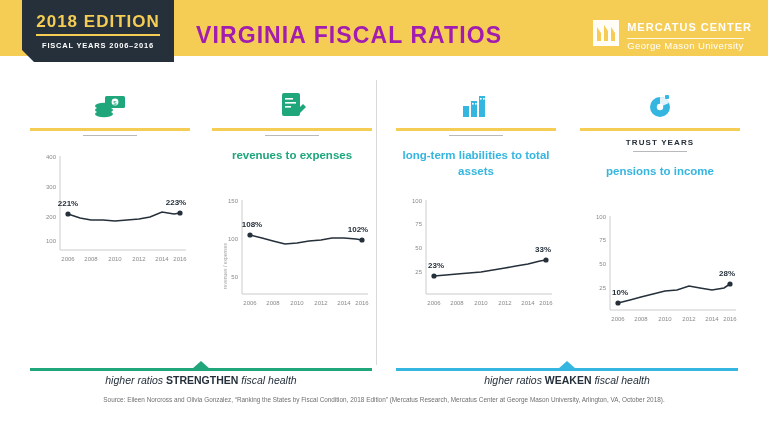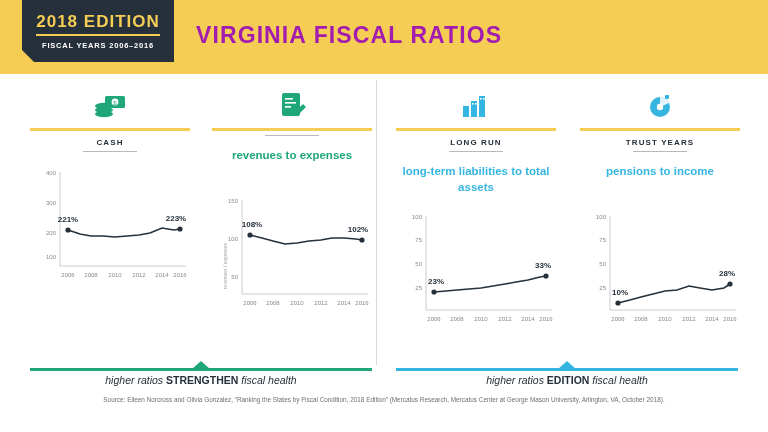--- a/index.html
+++ b/index.html
@@ -5,21 +5,21 @@
   html,body{margin:0;padding:0;}
   body{
     width:768px;height:432px;
     background:#ffffff;
     font-family:"Liberation Sans", sans-serif;
     overflow:hidden;
     position:relative;
   }
   
   .header{
-    position:absolute;left:0;top:0;width:768px;height:74px;
+    position:absolute;left:0;top:0;width:768px;height:56px;
     background:#f6cd54;
   }
   .badge{
     position:absolute;left:22px;top:0;width:152px;height:62px;
     background:#25303b;
     clip-path:polygon(0 0,100% 0,100% 100%,12px 100%,0 calc(100% - 12px));
     display:flex;flex-direction:column;align-items:center;justify-content:center;
   }
   .badge .year{
     color:#f6cd54;font-size:17px;font-weight:bold;letter-spacing:1px;
@@ -88,37 +88,50 @@
 </style>
 </head>
 <body>
 
 <div class="header">
   <div class="badge">
     <div class="year">2018 EDITION</div>
     <div class="years">FISCAL YEARS 2006–2016</div>
   </div>
   <div class="header-title">VIRGINIA FISCAL RATIOS</div>
+  <div class="logo">
+    <span class="logo-mark">
+      <svg width="26" height="26" viewBox="0 0 26 26">
+        <rect x="0" y="0" width="26" height="26" fill="#ffffff" opacity="0.95"></rect>
+        <path d="M4 21 L4 7 L8 13 L8 21 Z" fill="#f6cd54"></path>
+        <path d="M11 21 L11 5 L15 11 L15 21 Z" fill="#f6cd54"></path>
+        <path d="M18 21 L18 7 L22 13 L22 21 Z" fill="#f6cd54"></path>
+      </svg>
+    </span>
+    <span class="logo-text">
+      <span class="l1">MERCATUS CENTER</span><br>
+      <span class="l2">George Mason University</span>
+    </span>
+  </div>
 </div>
 
 <div class="divider"></div>
 
 <div class="panel p0">
   <div class="icon-wrap">
     <svg width="34" height="28" viewBox="0 0 34 28">
       <ellipse cx="11" cy="22" rx="9" ry="3.2" fill="#1fa67a"></ellipse>
       <ellipse cx="11" cy="18" rx="9" ry="3.2" fill="#1fa67a"></ellipse>
       <ellipse cx="11" cy="14" rx="9" ry="3.2" fill="#1fa67a"></ellipse>
       <rect x="12" y="4" width="20" height="12" rx="1.5" fill="#1fa67a"></rect>
       <circle cx="22" cy="10" r="3.4" fill="#ffffff"></circle>
       <text x="22" y="13" font-size="6" text-anchor="middle" fill="#1fa67a" font-family="Liberation Sans, sans-serif">$</text>
     </svg>
   </div>
   <div class="rule"></div>
-  <div class="cat">CASH</div>
   <div class="cat-underline"></div>
   <div class="chart">
     <svg width="160" height="120" viewBox="0 0 160 120">
 
       <line x1="30" y1="6" x2="30" y2="100" stroke="#cccccc" stroke-width="1"></line>
       <line x1="30" y1="100" x2="156" y2="100" stroke="#cccccc" stroke-width="1"></line>
       <text x="26" y="9" font-size="6" fill="#8a8a8a" text-anchor="end" font-family="Liberation Sans, sans-serif">400</text>
       <text x="26" y="39" font-size="6" fill="#8a8a8a" text-anchor="end" font-family="Liberation Sans, sans-serif">300</text>
       <text x="26" y="69" font-size="6" fill="#8a8a8a" text-anchor="end" font-family="Liberation Sans, sans-serif">200</text>
       <text x="26" y="93" font-size="6" fill="#8a8a8a" text-anchor="end" font-family="Liberation Sans, sans-serif">100</text>
@@ -181,21 +194,20 @@
       <rect x="3" y="14" width="6" height="11" fill="#35b6e0"></rect>
       <rect x="11" y="9" width="6" height="16" fill="#35b6e0"></rect>
       <rect x="19" y="4" width="6" height="21" fill="#35b6e0"></rect>
       <rect x="20" y="6" width="1.6" height="1.6" fill="#ffffff"></rect>
       <rect x="23" y="6" width="1.6" height="1.6" fill="#ffffff"></rect>
       <rect x="12" y="11" width="1.6" height="1.6" fill="#ffffff"></rect>
       <rect x="15" y="11" width="1.6" height="1.6" fill="#ffffff"></rect>
     </svg>
   </div>
   <div class="rule"></div>
-  <div class="cat">LONG RUN</div>
   <div class="cat-underline"></div>
   <div class="subtitle blue">long-term liabilities to total assets</div>
   <div class="chart">
     <svg width="160" height="120" viewBox="0 0 160 120">
       <line x1="30" y1="6" x2="30" y2="100" stroke="#cccccc" stroke-width="1"></line>
       <line x1="30" y1="100" x2="156" y2="100" stroke="#cccccc" stroke-width="1"></line>
       <text x="26" y="9" font-size="6" fill="#8a8a8a" text-anchor="end" font-family="Liberation Sans, sans-serif">100</text>
       <text x="26" y="32" font-size="6" fill="#8a8a8a" text-anchor="end" font-family="Liberation Sans, sans-serif">75</text>
       <text x="26" y="56" font-size="6" fill="#8a8a8a" text-anchor="end" font-family="Liberation Sans, sans-serif">50</text>
       <text x="26" y="80" font-size="6" fill="#8a8a8a" text-anchor="end" font-family="Liberation Sans, sans-serif">25</text>
@@ -252,16 +264,16 @@
 
 <div class="band band-green"></div>
 <div class="tri tri-green"></div>
 <div class="band band-blue"></div>
 <div class="tri tri-blue"></div>
 
 <div class="band-cap cap-left">
   <span>higher ratios </span><b>STRENGTHEN</b><span> fiscal health</span>
 </div>
 <div class="band-cap cap-right">
-  <span>higher ratios </span><b>EDITION</b><span> fiscal health</span>
+  <span>higher ratios </span><b>WEAKEN</b><span> fiscal health</span>
 </div>
 
 <div class="source">Source: Eileen Norcross and Olivia Gonzalez, “Ranking the States by Fiscal Condition, 2018 Edition” (Mercatus Research, Mercatus Center at George Mason University, Arlington, VA, October 2018).</div>
 
 </body></html>

